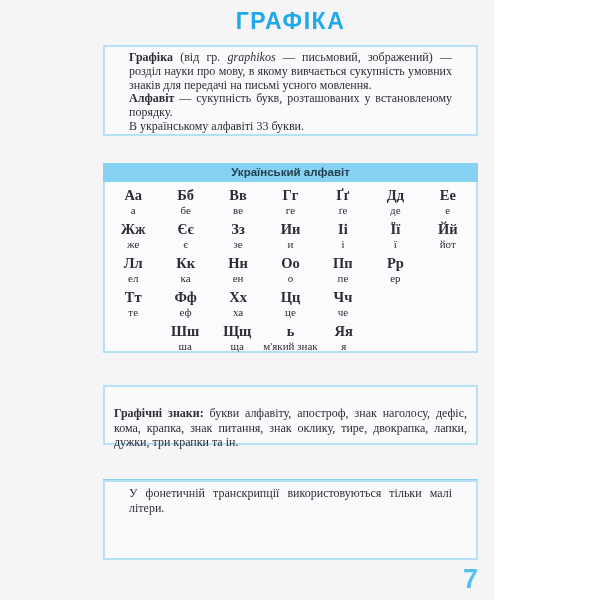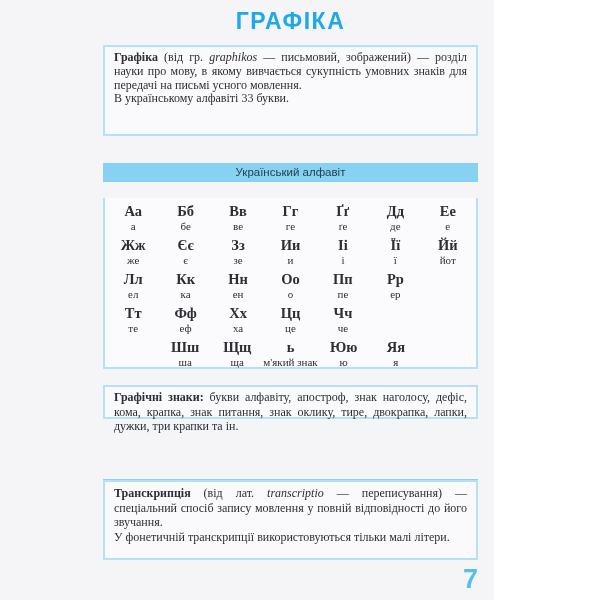--- a/index.html
+++ b/index.html
@@ -5,36 +5,36 @@
   html,body{margin:0;padding:0;}
   body{width:600px;height:600px;font-family:"Liberation Serif",serif;}
   .frame{position:relative;width:600px;height:600px;background:#ffffff;overflow:hidden;}
   .page{position:absolute;left:0;top:0;width:494px;height:600px;background:#f5f4f6;}
 
   .title{position:absolute;left:103px;top:8px;width:375px;text-align:center;
          font-family:"Liberation Sans",sans-serif;font-weight:bold;font-size:23px;
          letter-spacing:1.5px;color:#1ea9e8;}
 
   .box{position:absolute;left:103px;width:375px;box-sizing:border-box;background:#fafafc;
-       border:2px solid #b5e1f8;padding:4px 9px;font-size:12px;line-height:13.8px;
+       border:2px solid #b5e1f8;padding:4px 24px;font-size:12px;line-height:13.8px;
        color:#2e2d33;text-align:justify;}
   .box p{margin:0;}
   .box b{font-weight:bold;}
   .box i{font-style:italic;}
   #def-box{top:45px;height:91px;}
-  #signs-box{top:385px;height:34px;line-height:14.5px;padding:3px 9px;}
+  #signs-box{top:385px;height:60px;line-height:14.5px;padding:19px 9px;}
   #trans-box{top:480px;height:80px;line-height:14.5px;}
 
   .band{position:absolute;left:103px;width:375px;box-sizing:border-box;background:#87d2f2;
-        color:#23404f;font-family:"Liberation Sans",sans-serif;font-weight:normal;
+        color:#23404f;font-family:"Liberation Sans",sans-serif;font-weight:bold;
         font-size:11.5px;text-align:center;}
   #alpha-band{top:163px;height:19px;line-height:19px;}
   #trans-band{top:479px;height:22px;line-height:22px;}
 
-  #alpha-body{position:absolute;left:103px;top:198px;width:375px;height:171px;
+  #alpha-body{position:absolute;left:103px;top:182px;width:375px;height:171px;
               box-sizing:border-box;background:#fbfbfd;border:2px solid #b5e1f8;
               border-top:none;padding:5px 2px 0 2px;}
   .arow{display:grid;grid-template-columns:repeat(7,1fr);text-align:center;height:34px;
         align-content:start;color:#2e2d33;}
   .letter{font-weight:bold;font-size:14.5px;line-height:17px;}
   .lname{font-size:11px;line-height:13px;white-space:nowrap;}
 
   .page-num{position:absolute;left:103px;top:564px;width:375px;text-align:right;
             font-family:"Liberation Sans",sans-serif;font-weight:bold;font-size:27px;
             color:#56c0ed;}
@@ -42,20 +42,21 @@
 </head>
 <body>
 
 <div class="frame">
   <div class="page"></div>
 
   <div class="title">ГРАФІКА</div>
 
   <div class="box" id="def-box">
     <p><b>Графіка</b><span> (від гр. </span><i>graphikos</i><span> — письмовий, зображений) — розділ науки про мову, в якому вивчається сукупність умовних знаків для передачі на письмі усного мовлення.</span></p>
+    <p><b>Алфавіт</b><span> — сукупність букв, розташованих у встановленому порядку.</span></p>
     <p><span>В українському алфавіті 33 букви.</span></p>
   </div>
 
   <div class="band" id="alpha-band">Український алфавіт</div>
   <div id="alpha-body">
     <div class="arow">
       <div class="cell">
           <div class="letter">Аа</div>
           <div class="lname">а</div>
         </div>
@@ -173,38 +174,33 @@
         </div>
       <div class="cell">
           <div class="letter">Щщ</div>
           <div class="lname">ща</div>
         </div>
       <div class="cell">
           <div class="letter">ь</div>
           <div class="lname">м'який знак</div>
         </div>
       <div class="cell">
-          <div class="letter">Юю</div>
-          <div class="lname">ю</div>
-        </div>
-      <div class="cell">
           <div class="letter">Яя</div>
           <div class="lname">я</div>
         </div>
       <div class="cell">
           <div class="letter"></div>
           <div class="lname"></div>
         </div>
     </div>
   </div>
 
   <div class="box" id="signs-box">
     <p><b>Графічні знаки:</b><span> букви алфавіту, апостроф, знак наголосу, дефіс, кома, крапка, знак питання, знак оклику, тире, двокрапка, лапки, дужки, три крапки та ін.</span></p>
   </div>
 
   <div class="band" id="trans-band">Фонетична транскрипція</div>
   <div class="box" id="trans-box">
-    <p><b>Транскрипція</b><span> (від лат. </span><i>transcriptio</i><span> — переписування) — спеціальний спосіб запису мовлення у повній відповідності до його звучання.</span></p>
     <p><span>У фонетичній транскрипції використовуються тільки малі літери.</span></p>
   </div>
 
   <div class="page-num">7</div>
 </div>
 
 </body></html>

